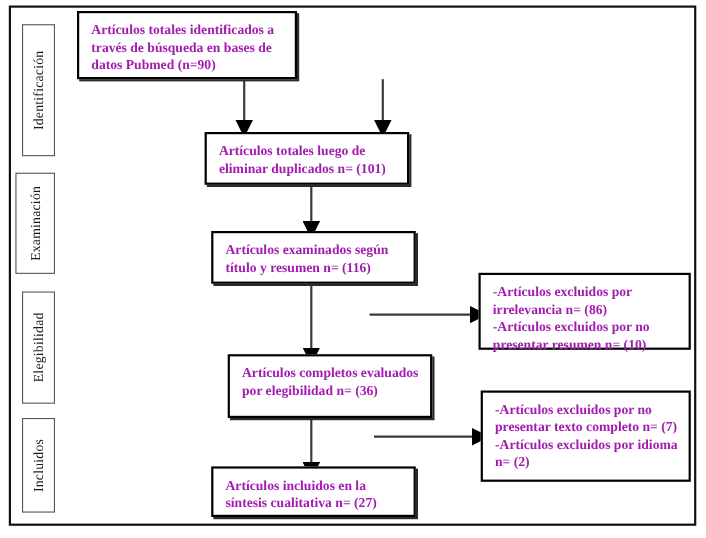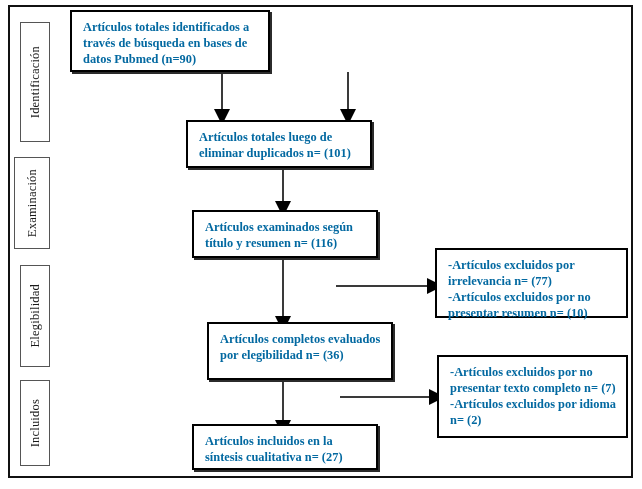--- a/index.html
+++ b/index.html
@@ -53,21 +53,21 @@
   .box {
     position: absolute;
     border: 2px solid #000000;
     box-sizing: border-box;
     background: #ffffff;
     box-shadow: 2px 2px 0 0 #2b2b2b;
     padding: 7px 9px 5px 11px;
     font-size: 12.4px;
     font-weight: bold;
     line-height: 1.30;
-    color: #0369a1;
+    color: #a21caf;
     font-family: "Liberation Serif", "DejaVu Serif", serif;
   }
   .box.plain {
     box-shadow: none;
   }
   .box-text {
     display: block;
     white-space: pre-line;
   }
   
@@ -154,21 +154,21 @@
 
   <div class="box" style="left:207px; top:322px; width:186px; height:58px;">
     <span class="box-text">Artículos completos evaluados por elegibilidad n= (36)</span>
   </div>
 
   <div class="box" style="left:192px; top:424px; width:186px; height:46px;">
     <span class="box-text">Artículos incluidos en la síntesis cualitativa n= (27)</span>
   </div>
 
   <div class="box plain" style="left:435px; top:248px; width:193px; height:70px;">
-    <span class="box-text">-Artículos excluidos por irrelevancia n= (77)
+    <span class="box-text">-Artículos excluidos por irrelevancia n= (86)
 -Artículos excluidos por no presentar resumen n= (10)</span>
   </div>
 
   <div class="box plain" style="left:437px; top:355px; width:191px; height:83px;">
     <span class="box-text">-Artículos excluidos por no presentar texto completo n= (7)
 -Artículos excluidos por idioma n= (2)</span>
   </div>
 
 </div>
 

